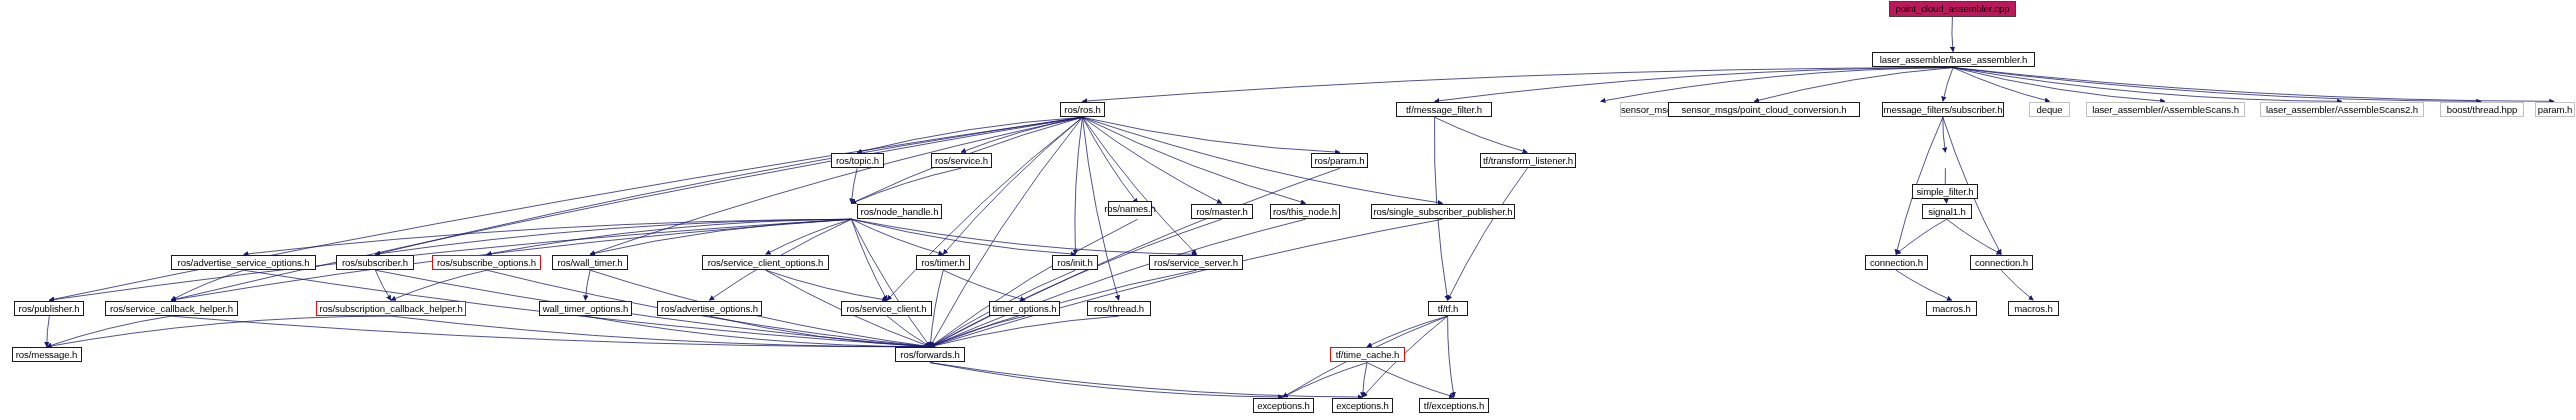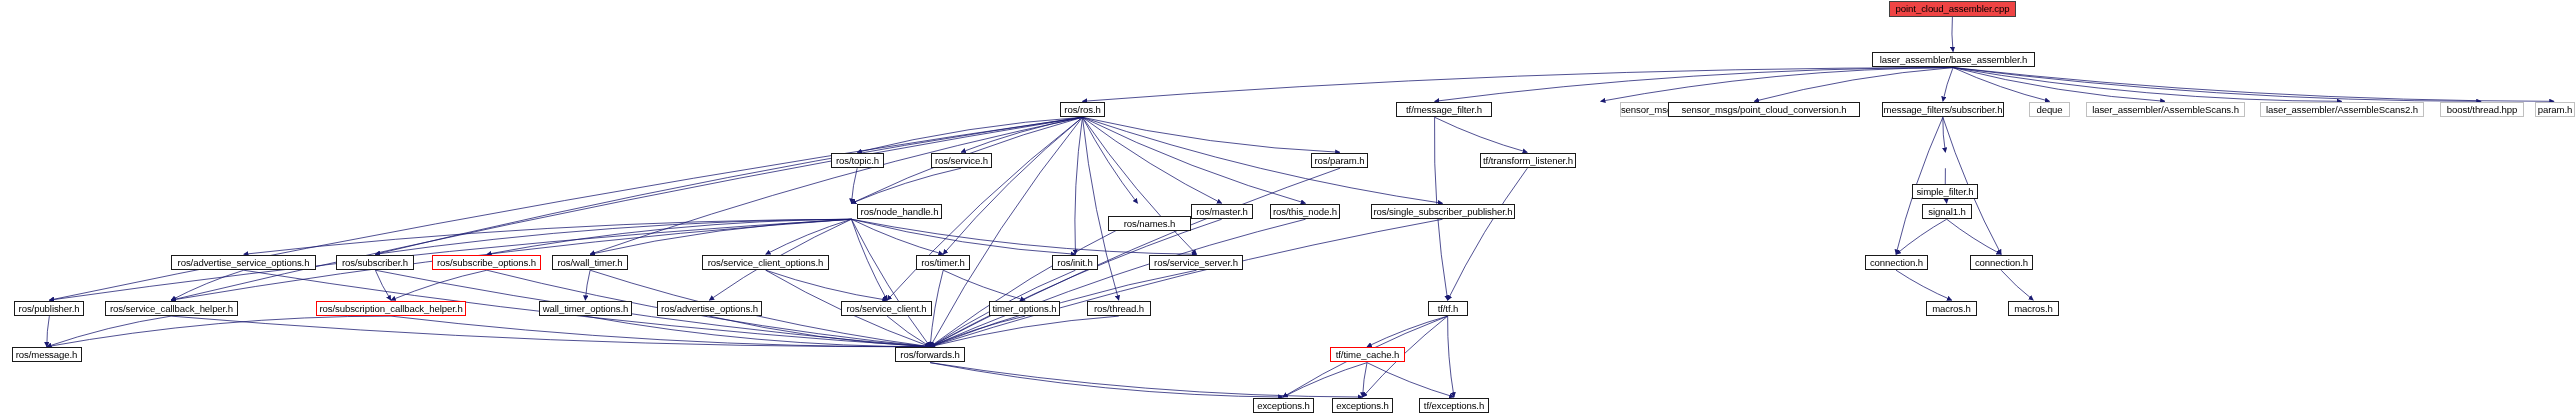--- a/index.html
+++ b/index.html
@@ -25,21 +25,21 @@
     font-size:9.6px;
     line-height:1;
     color:#000000;
     background:#ffffff;
     border:0.6px solid #808080;
     height:15.3px;
     padding:0 3.8px;
     letter-spacing:-0.1px;
   }
   .node.root{
-    background:#ef4444;
+    background:#be185d;
     border:0.6px solid #404040;
     box-shadow:none;
   }
   .node.solid{ border:0.6px solid #1a1a1a; }
   .node.red{ border:0.6px solid #ff0000; }
   .node.grey{ border:0.6px solid #c0c0c0; }
 </style>
 </head>
 <body>
 
@@ -159,21 +159,21 @@
       <div class="node grey" style="left: 2086px; top: 102px; width: 159px;">laser_assembler/AssembleScans.h</div>
       <div class="node grey" style="left: 2260px; top: 102px; width: 164px;">laser_assembler/AssembleScans2.h</div>
       <div class="node grey" style="left: 2440px; top: 102px; width: 84px;">boost/thread.hpp</div>
       <div class="node grey" style="left: 2535px; top: 102px; width: 40px;">param.h</div>
       <div class="node solid" style="left: 831px; top: 153px; width: 53px;">ros/topic.h</div>
       <div class="node solid" style="left: 931px; top: 153px; width: 61px;">ros/service.h</div>
       <div class="node solid" style="left: 1311px; top: 153px; width: 57px;">ros/param.h</div>
       <div class="node solid" style="left: 1480px; top: 153px; width: 96px;">tf/transform_listener.h</div>
       <div class="node solid" style="left: 1912px; top: 153px; width: 66px; margin-top: 31px;">simple_filter.h</div>
       <div class="node solid" style="left: 809px; top: 204px; width: 85px; margin-left: 48px;">ros/node_handle.h</div>
-      <div class="node solid" style="left: 1108px; top: 216px; width: 83px;">ros/names.h</div>
+      <div class="node solid" style="left: 1108px; top: 201px; width: 44px;">ros/names.h</div>
       <div class="node solid" style="left: 1191px; top: 204px; width: 62px;">ros/master.h</div>
       <div class="node solid" style="left: 1270px; top: 204px; width: 70px;">ros/this_node.h</div>
       <div class="node solid" style="left: 1371px; top: 204px; width: 144px;">ros/single_subscriber_publisher.h</div>
       <div class="node solid" style="left: 1922px; top: 204px; width: 50px;">signal1.h</div>
       <div class="node solid" style="left: 171px; top: 255px; width: 145px;">ros/advertise_service_options.h</div>
       <div class="node solid" style="left: 336px; top: 255px; width: 78px;">ros/subscriber.h</div>
       <div class="node red" style="left: 432px; top: 255px; width: 109px;">ros/subscribe_options.h</div>
       <div class="node solid" style="left: 552px; top: 255px; width: 76px;">ros/wall_timer.h</div>
       <div class="node solid" style="left: 702px; top: 255px; width: 127px;">ros/service_client_options.h</div>
       <div class="node solid" style="left: 916px; top: 255px; width: 54px;">ros/timer.h</div>

